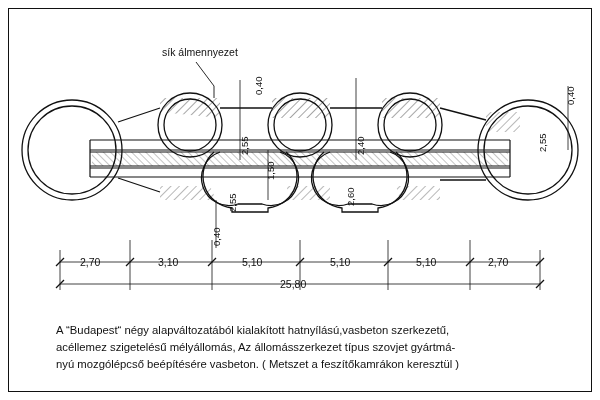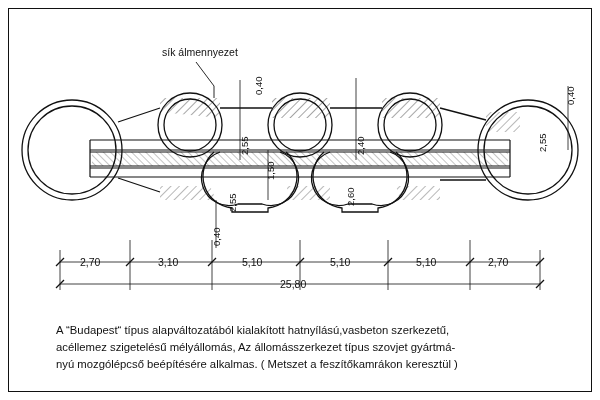--- a/index.html
+++ b/index.html
@@ -127,17 +127,17 @@
     <text class="lbl11" x="80" y="266">2,70</text>
     <text class="lbl11" x="158" y="266">3,10</text>
     <text class="lbl11" x="242" y="266">5,10</text>
     <text class="lbl11" x="330" y="266">5,10</text>
     <text class="lbl11" x="416" y="266">5,10</text>
     <text class="lbl11" x="488" y="266">2,70</text>
     <text class="lbl11" x="280" y="288">25,80</text>
   </svg>
 
   <div class="caption">
-    <div>A “Budapest“ típus alapváltozatából kialakított hatnyílású,vasbeton szerkezetű,</div>
+    <div>A “Budapest“ négy alapváltozatából kialakított hatnyílású,vasbeton szerkezetű,</div>
     <div>acéllemez szigetelésű mélyállomás, Az állomásszerkezet típus szovjet gyártmá-</div>
-    <div>nyú mozgólépcső beépítésére alkalmas. ( Metszet a feszítőkamrákon keresztül )</div>
+    <div>nyú mozgólépcső beépítésére vasbeton. ( Metszet a feszítőkamrákon keresztül )</div>
   </div>
 </div>
 
 </body></html>

